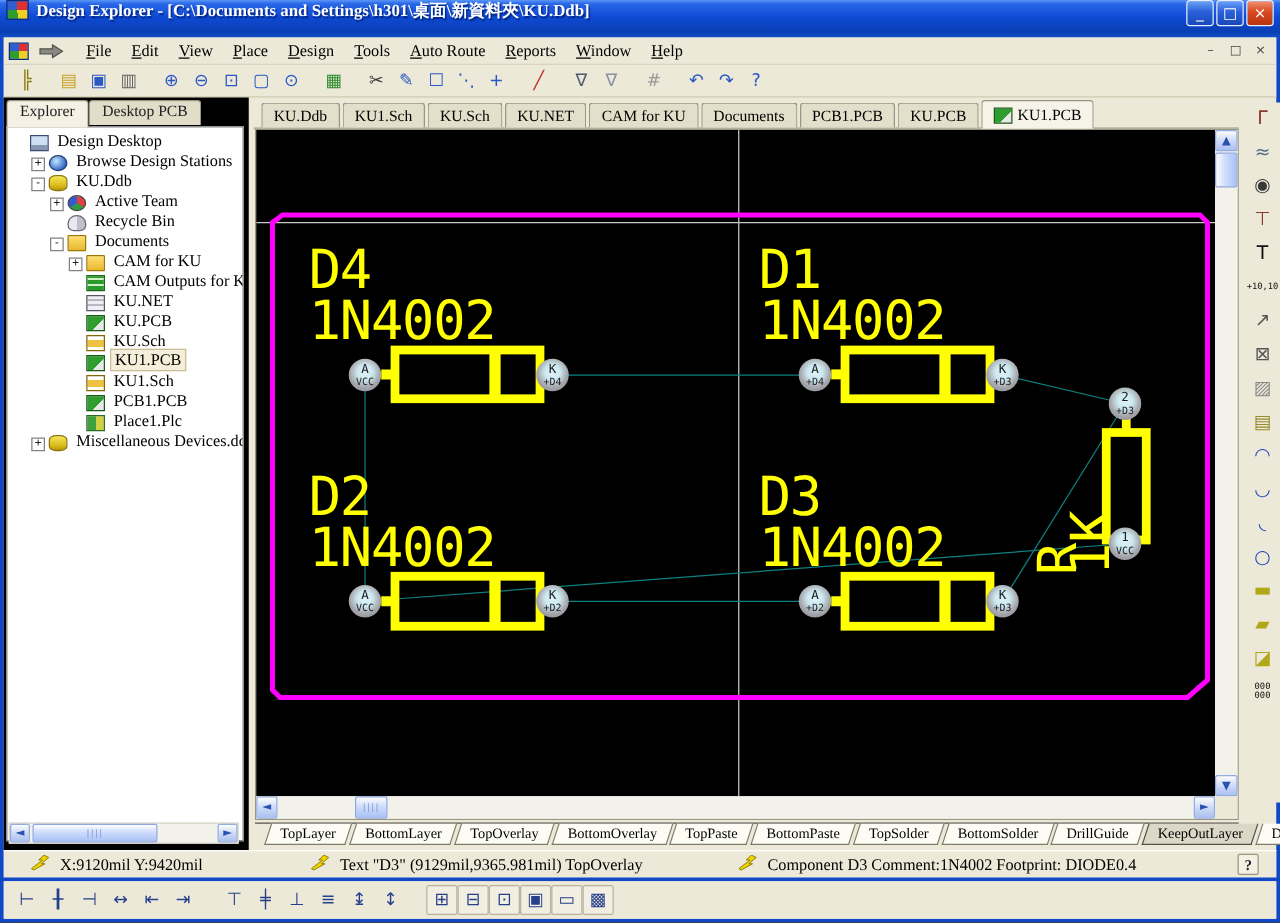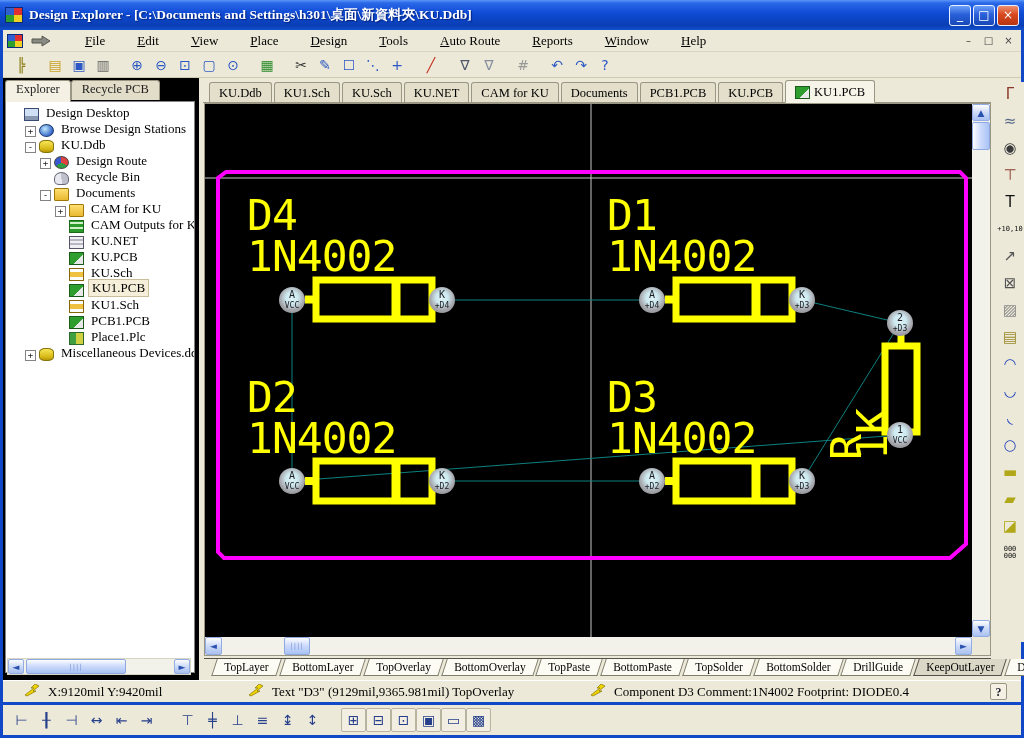--- a/index.html
+++ b/index.html
@@ -2,31 +2,31 @@
 <html><head>
 <meta charset="utf-8">
 <style>
 *{margin:0;padding:0;box-sizing:border-box;}
 html,body{width:1024px;height:738px;overflow:hidden;background:#000;}
 body{font-family:"Liberation Serif","DejaVu Serif",serif;font-size:13px;}
 #win{position:relative;width:1024px;height:738px;background:#ece9d8;border-left:3px solid #1048c8;border-right:3px solid #1048c8;border-bottom:3px solid #1048c8;}
 
 .titlebar{position:absolute;left:-3px;top:0;width:1024px;height:30px;
 background:linear-gradient(180deg,#5a96f8 0%,#2a68e8 10%,#0e4ad4 45%,#0a3eb4 85%,#1250cc 100%);
-display:flex;align-items:center;padding:0 5px;}
+display:flex;align-items:flex-start;padding:0 5px;}
 .applogo{width:18px;height:16px;background:conic-gradient(#e03030 0 25%,#f0d020 0 50%,#2e9e2e 0 75%,#3060d0 0);border:1px solid #0a2a80;margin-right:6px;flex:0 0 auto;}
 .wtitle{color:#fff;font-weight:bold;font-size:13.5px;text-shadow:1px 1px 1px #00217a;white-space:nowrap;overflow:hidden;flex:1;}
 .wbtns{display:flex;gap:2px;}
 .wbtn{width:22px;height:21px;border-radius:3px;border:1px solid #e8f0ff;color:#fff;font-size:12px;line-height:18px;text-align:center;font-family:"DejaVu Sans",sans-serif;background:linear-gradient(180deg,#6aa0f8,#2a60d8 45%,#1848b8);}
 .wbtn.close{background:linear-gradient(180deg,#f09070,#d84820 45%,#b83410);}
 
 .menubar{position:absolute;left:0;top:30px;width:100%;height:22px;background:#ece9d8;border-bottom:1px solid #d8d4c0;display:flex;align-items:center;padding:0 4px;}
 .applogo.small{width:16px;height:14px;margin-right:8px;}
 .menuarrow{margin-right:10px;display:inline-flex;}
-.menuitem{padding:1px 8px;white-space:nowrap;cursor:default;margin-left:16px;}
+.menuitem{padding:1px 8px;white-space:nowrap;cursor:default;}
 .mdibtns{margin-left:auto;display:flex;gap:3px;align-items:center;}
 .mdibtn{width:17px;height:15px;text-align:center;font-size:10px;line-height:14px;color:#444;font-family:"DejaVu Sans",sans-serif;border:1px solid transparent;}
 
 .toolbar{position:absolute;left:0;top:52px;width:100%;height:26px;background:#ece9d8;border-bottom:1px solid #cfcabo;border-bottom:1px solid #cfcab0;display:flex;align-items:center;padding:0 6px;}
 .tbtn{width:24px;height:22px;display:flex;align-items:center;justify-content:center;font-size:14px;font-family:"DejaVu Sans",sans-serif;border:1px solid transparent;border-radius:2px;}
 .tsep{width:10px;height:22px;}
 
 .leftpanel{position:absolute;left:0;top:78px;width:196px;height:602px;background:#000000;}
 .ltabs{display:flex;height:22px;padding-left:2px;padding-top:2px;}
 .ltab{border:1px solid #9a9684;border-bottom:none;border-radius:3px 3px 0 0;padding:1px 10px 0;font-size:12.5px;background:#e2ddc8;color:#222;height:20px;}
@@ -157,21 +157,21 @@
       <div class="tbtn" style="color: rgb(153, 153, 153);">#</div>
       <div class="tsep"></div>
       <div class="tbtn" style="color: rgb(43, 88, 196);">↶</div>
       <div class="tbtn" style="color: rgb(43, 88, 196);">↷</div>
       <div class="tbtn" style="color: rgb(43, 88, 196);">?</div>
     </div>
 
   <div class="leftpanel">
     <div class="ltabs" id="left-tabs">
         <div class="ltab active">Explorer</div>
-        <div class="ltab">Recycle PCB</div>
+        <div class="ltab">Desktop PCB</div>
       </div>
     <div class="treebox" id="tree">
         <div class="trow">
           <span style="width: 4px; flex: 0 0 auto;"></span>
           <span class="xspace"></span>
           <span class="ti ic-desktop"></span>
           <span class="lbl">Design Desktop</span>
         </div>
         <div class="trow">
           <span style="width: 19px; flex: 0 0 auto;"></span>
@@ -182,21 +182,21 @@
         <div class="trow">
           <span style="width: 19px; flex: 0 0 auto;"></span>
           <span class="xbox">-</span>
           <span class="ti ic-database"></span>
           <span class="lbl">KU.Ddb</span>
         </div>
         <div class="trow">
           <span style="width: 34px; flex: 0 0 auto;"></span>
           <span class="xbox">+</span>
           <span class="ti ic-team"></span>
-          <span class="lbl">Design Route</span>
+          <span class="lbl">Active Team</span>
         </div>
         <div class="trow">
           <span style="width: 34px; flex: 0 0 auto;"></span>
           <span class="xspace"></span>
           <span class="ti ic-recycle"></span>
           <span class="lbl">Recycle Bin</span>
         </div>
         <div class="trow">
           <span style="width: 34px; flex: 0 0 auto;"></span>
           <span class="xbox">-</span>

